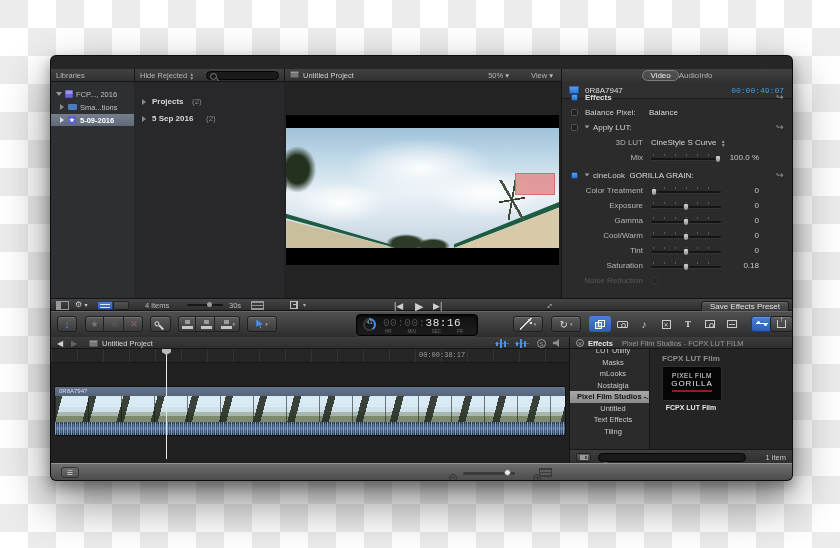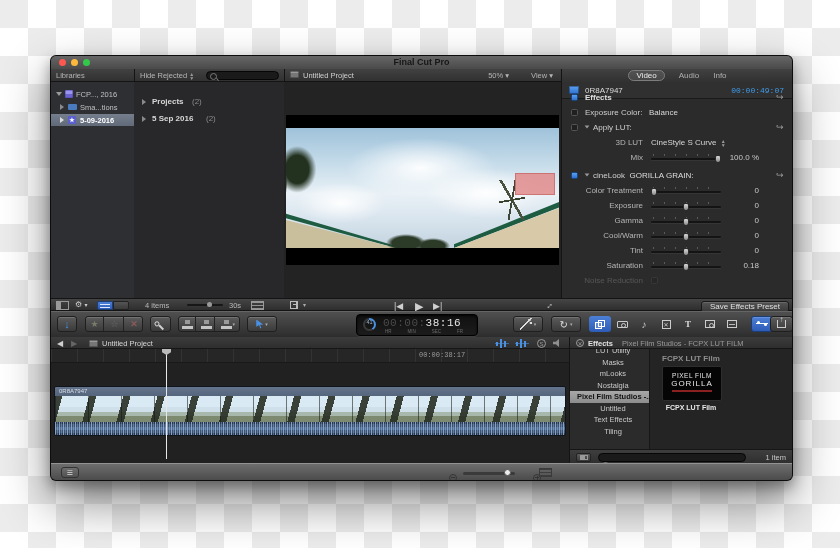--- a/index.html
+++ b/index.html
@@ -65,21 +65,21 @@
   .shrub{position:absolute;background:radial-gradient(closest-side,#2c3a28 70%,rgba(44,58,40,0));}
   .palm{position:absolute;right:34px;bottom:28px;width:26px;height:40px;
     background:
       linear-gradient(100deg,transparent 47%,#3e4638 47% 53%,transparent 53%),
       linear-gradient(60deg,transparent 47%,#49523f 47% 53%,transparent 53%),
       linear-gradient(170deg,transparent 48%,#39412f 48% 52%,transparent 52%);}
   .pinkrect{position:absolute;right:4px;top:45px;width:38px;height:20px;background:rgba(226,139,139,.85);border:1px solid rgba(190,90,90,.6);}
   .transport{color:#cfcfcf;font-size:9px;}
   
   .insp-body{position:absolute;left:510px;top:26px;width:233px;height:216px;background:#2b2b2b;overflow:hidden;}
-  .insp-tabs{position:absolute;left:510px;top:13px;width:233px;height:13px;background:linear-gradient(#414141,#313131);border-bottom:1px solid #141414;display:flex;justify-content:center;align-items:center;gap:14px;font-size:8px;color:#b0b0b0;}
+  .insp-tabs{position:absolute;left:510px;top:13px;width:233px;height:13px;background:linear-gradient(#414141,#313131);border-bottom:1px solid #141414;display:flex;justify-content:center;align-items:center;font-size:8px;color:#b0b0b0;}
   .tab-sel{border:1px solid #7d7d7d;border-radius:7px;padding:0 7px;background:rgba(255,255,255,.1);color:#eaeaea;line-height:9px;}
   .clipbar{position:absolute;left:0;top:0;width:233px;height:16px;border-bottom:1px solid #1a1a1a;background:#303030;}
   .filmic{position:absolute;left:8px;top:4px;width:10px;height:8px;border-radius:1px;background:linear-gradient(#5aa0f2,#2f6fd0);box-shadow:inset 0 0 0 1px rgba(0,0,0,.35);}
   .irow{position:relative;height:15px;font-size:8px;color:#b5b5b5;}
   .cb{position:absolute;left:10px;top:4px;width:7px;height:7px;border-radius:1.5px;box-sizing:border-box;}
   .cb.on{background:linear-gradient(#5aa0f2,#2f6fd0);border:1px solid #17487f;}
   .cb.off{background:#202020;border:1px solid #555;}
   .rowname{position:absolute;left:32px;top:3px;color:#cfcfcf;}
   .reset{position:absolute;right:10px;top:2px;color:#9a9a9a;font-size:9px;transform:scaleX(-1);}
   .plabel{position:absolute;left:0;width:82px;top:3px;text-align:right;color:#b5b5b5;}
@@ -167,26 +167,20 @@
   .crop-ic{width:8px;height:8px;border:1px solid #bbb;box-sizing:border-box;background:linear-gradient(#bbb,#bbb) 2px 2px/8px 1px no-repeat,linear-gradient(#bbb,#bbb) 5px -1px/1px 10px no-repeat;}
   .pane-ic{width:13px;height:9px;border:1px solid #999;box-sizing:border-box;background:linear-gradient(#999,#999) 0 0/4px 9px no-repeat;}
   .lines-ic{width:10px;height:8px;background:repeating-linear-gradient(#bbb 0 1px,transparent 1px 3px);}
   .appear-ic{width:13px;height:9px;border:1px solid #999;box-sizing:border-box;background:repeating-linear-gradient(rgba(170,170,170,.8) 0 1px,transparent 1px 3px);}
 </style>
 </head>
 <body>
 
 <div class="window">
 
-  <div class="titlebar">
-    <span class="tl-dot" style="left:8px;background:#fc5850;"></span>
-    <span class="tl-dot" style="left:20px;background:#fdb93c;"></span>
-    <span class="tl-dot" style="left:32px;background:#34c84a;"></span>
-    <div class="title">Final Cut Pro</div>
-  </div>
 
   <div class="phead" style="left:0;width:83px;text-align:right;">
     <span class="abs" style="left:5px;top:2px;">Libraries</span>
   </div>
   <div class="phead" style="left:83px;width:150px;">
     <span class="abs" style="left:6px;top:2px;"><span>Hide Rejected</span> <span class="updown">▲<br>▼</span></span>
     <div class="search abs" style="left:72px;top:2px;right:5px;height:9px;">
       <span class="mag abs" style="left:3px;top:1px;"></span>
     </div>
   </div>
@@ -261,21 +255,21 @@
       <span class="abs" style="right:10px;top:4px;font-size:8px;color:#3e9be9;font-family:'Liberation Mono',monospace;">00:00:49:07</span>
     </div>
     <div style="height:8px;"></div>
     <div class="irow">
       <span class="cb on"></span>
       <span class="rowname" style="left:24px;font-weight:bold;color:#e0e0e0;">Effects</span>
       <span class="reset">↩</span>
     </div>
     <div class="irow">
       <span class="cb off"></span>
-      <span class="rowname" style="left:24px;">Exposure Color:</span>
+      <span class="rowname" style="left:24px;">Balance Pixel:</span>
       <span class="rowname" style="left:88px;color:#d8d8d8;">Balance</span>
     </div>
     <div class="irow">
       <span class="cb off"></span>
       <span class="t-down abs" style="left:23px;top:5px;transform:scale(.8);"></span>
       <span class="rowname" style="left:32px;">Apply LUT:</span>
       <span class="reset">↩</span>
     </div>
     <div class="irow">
       <span class="plabel">3D LUT</span>

